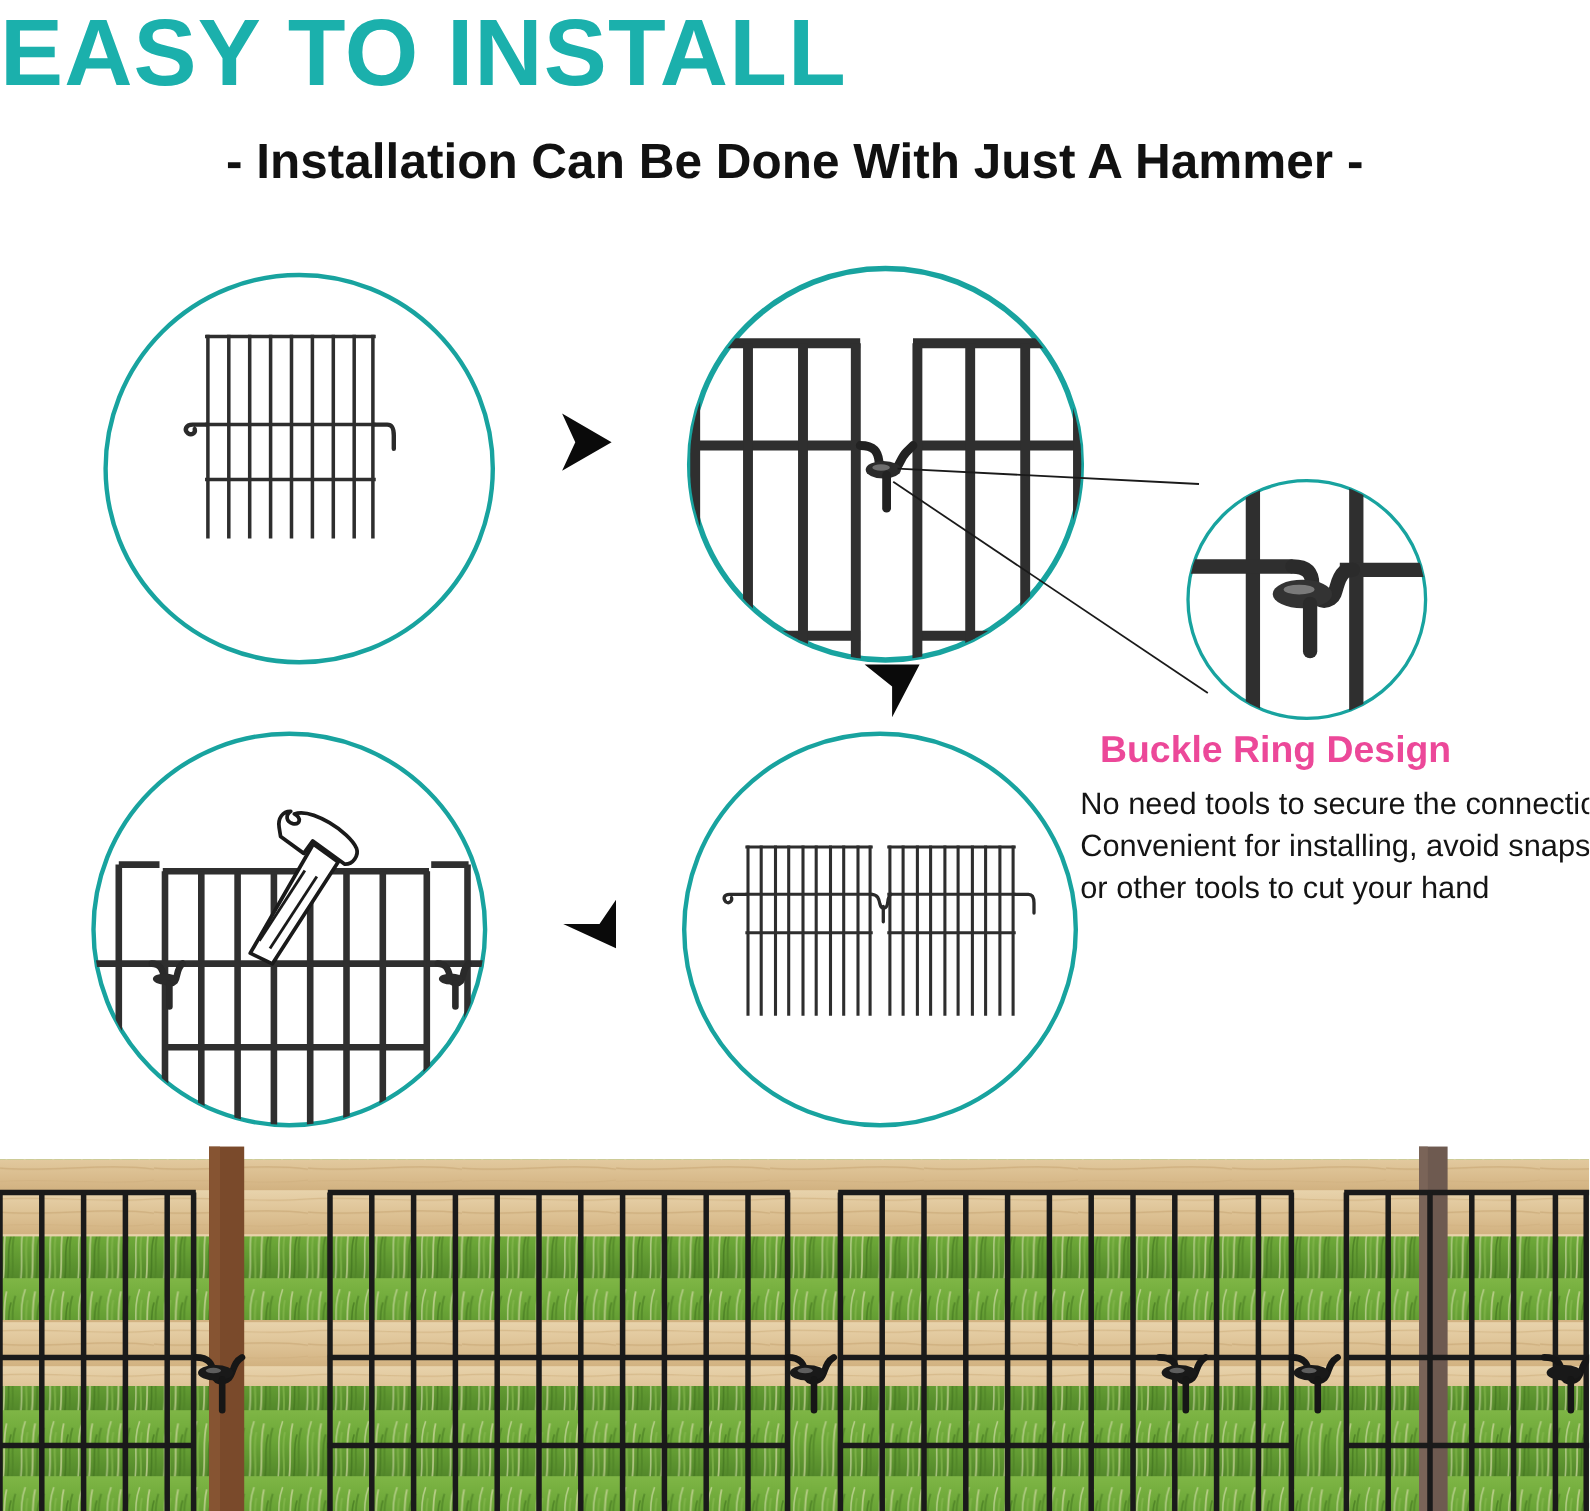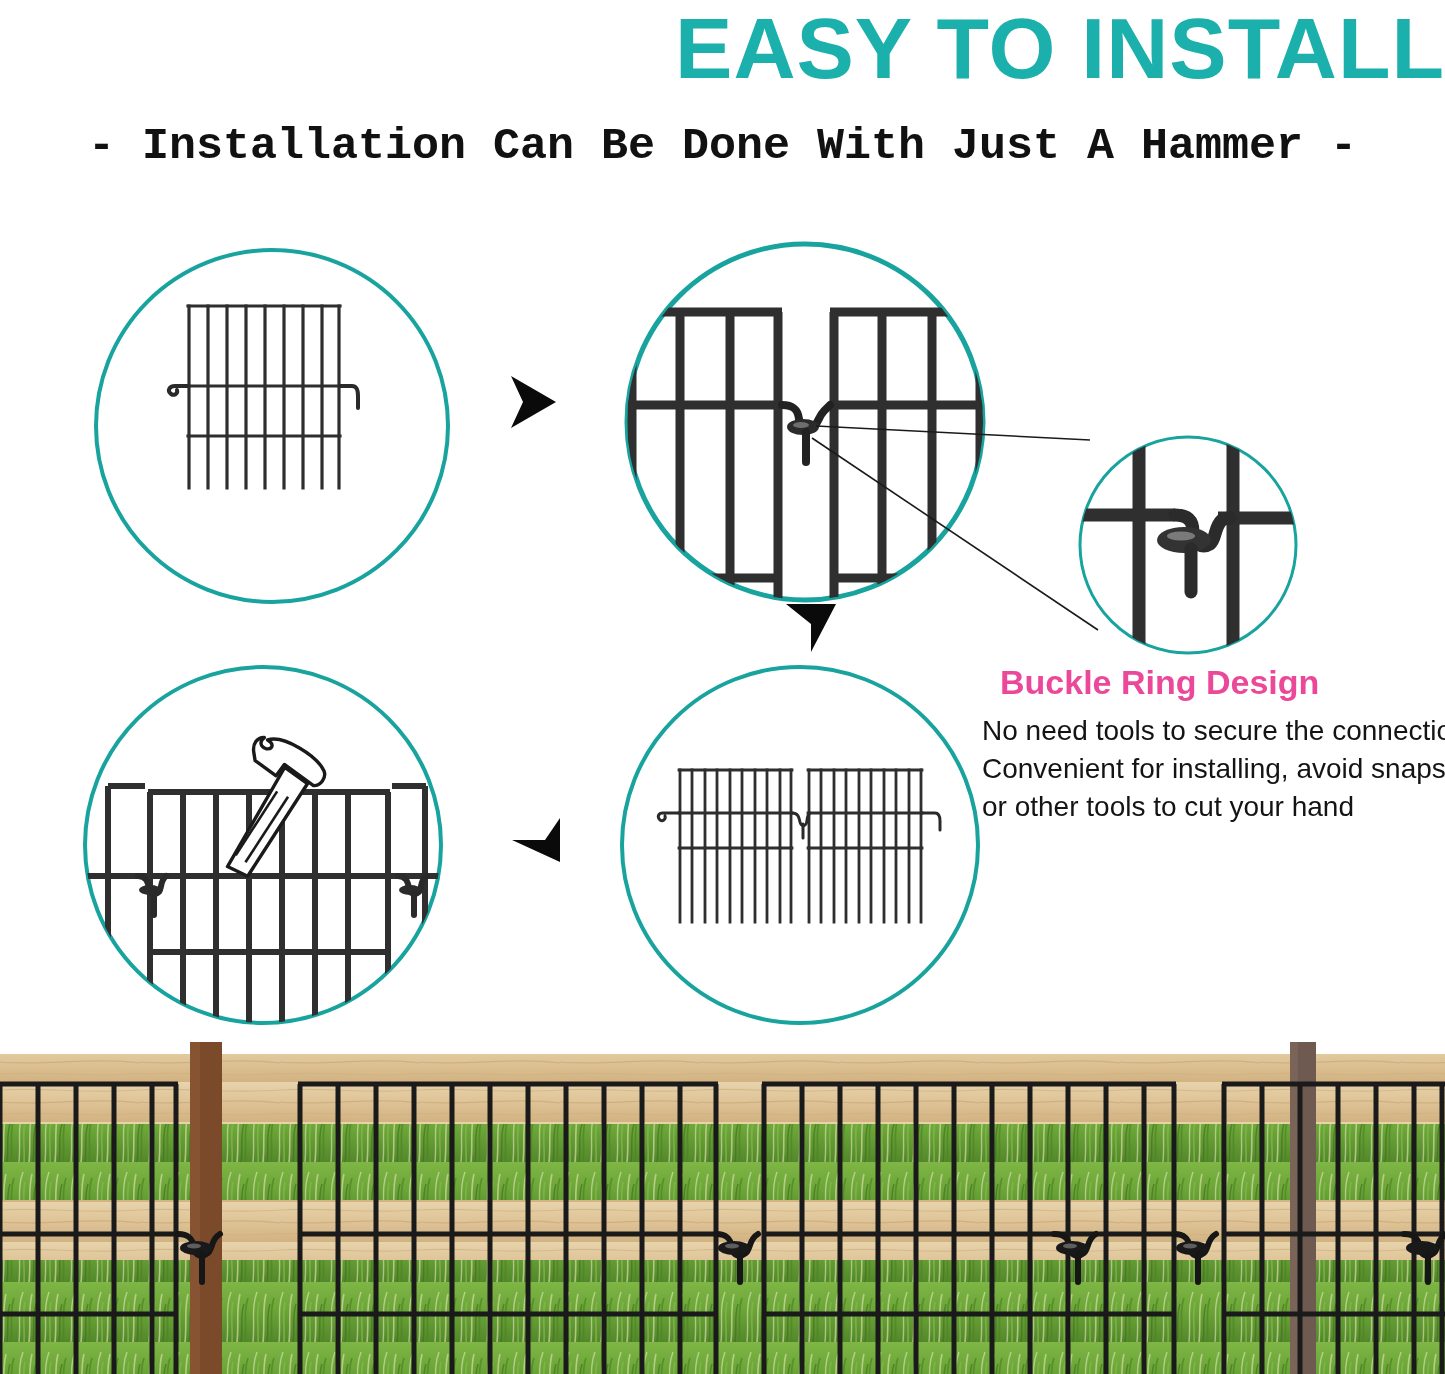--- a/index.html
+++ b/index.html
@@ -15,40 +15,40 @@
     overflow: hidden;
     font-family: "Liberation Sans", sans-serif;
   }
 
   
   #headline {
     position: absolute;
     left: 0;
     top: 2px;
     width: 1445px;
-    text-align: right;
+    text-align: left;
     color: #1BB0AC;
     font-size: 86px;
     line-height: 92px;
     font-weight: bold;
     letter-spacing: 1px;
     font-family: "Liberation Sans", sans-serif;
     white-space: nowrap;
   }
   #subhead {
     position: absolute;
     left: 0;
     top: 118px;
     width: 1445px;
     text-align: center;
     color: #111111;
     font-size: 45px;
     line-height: 58px;
     font-weight: bold;
-    font-family: Liberation Mono, monospace;
+    font-family: Liberation Sans, sans-serif;
     white-space: nowrap;
   }
 
   
   #diagram {
     position: absolute;
     left: 0;
     top: 200px;
     width: 1445px;
     height: 842px;

